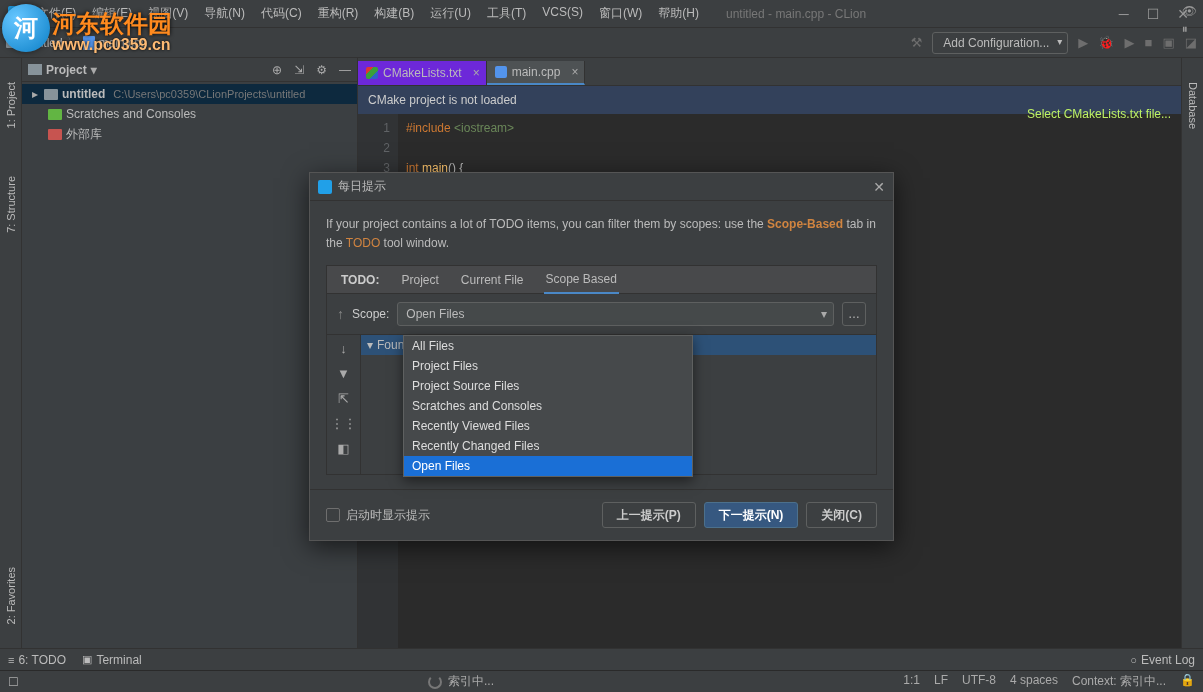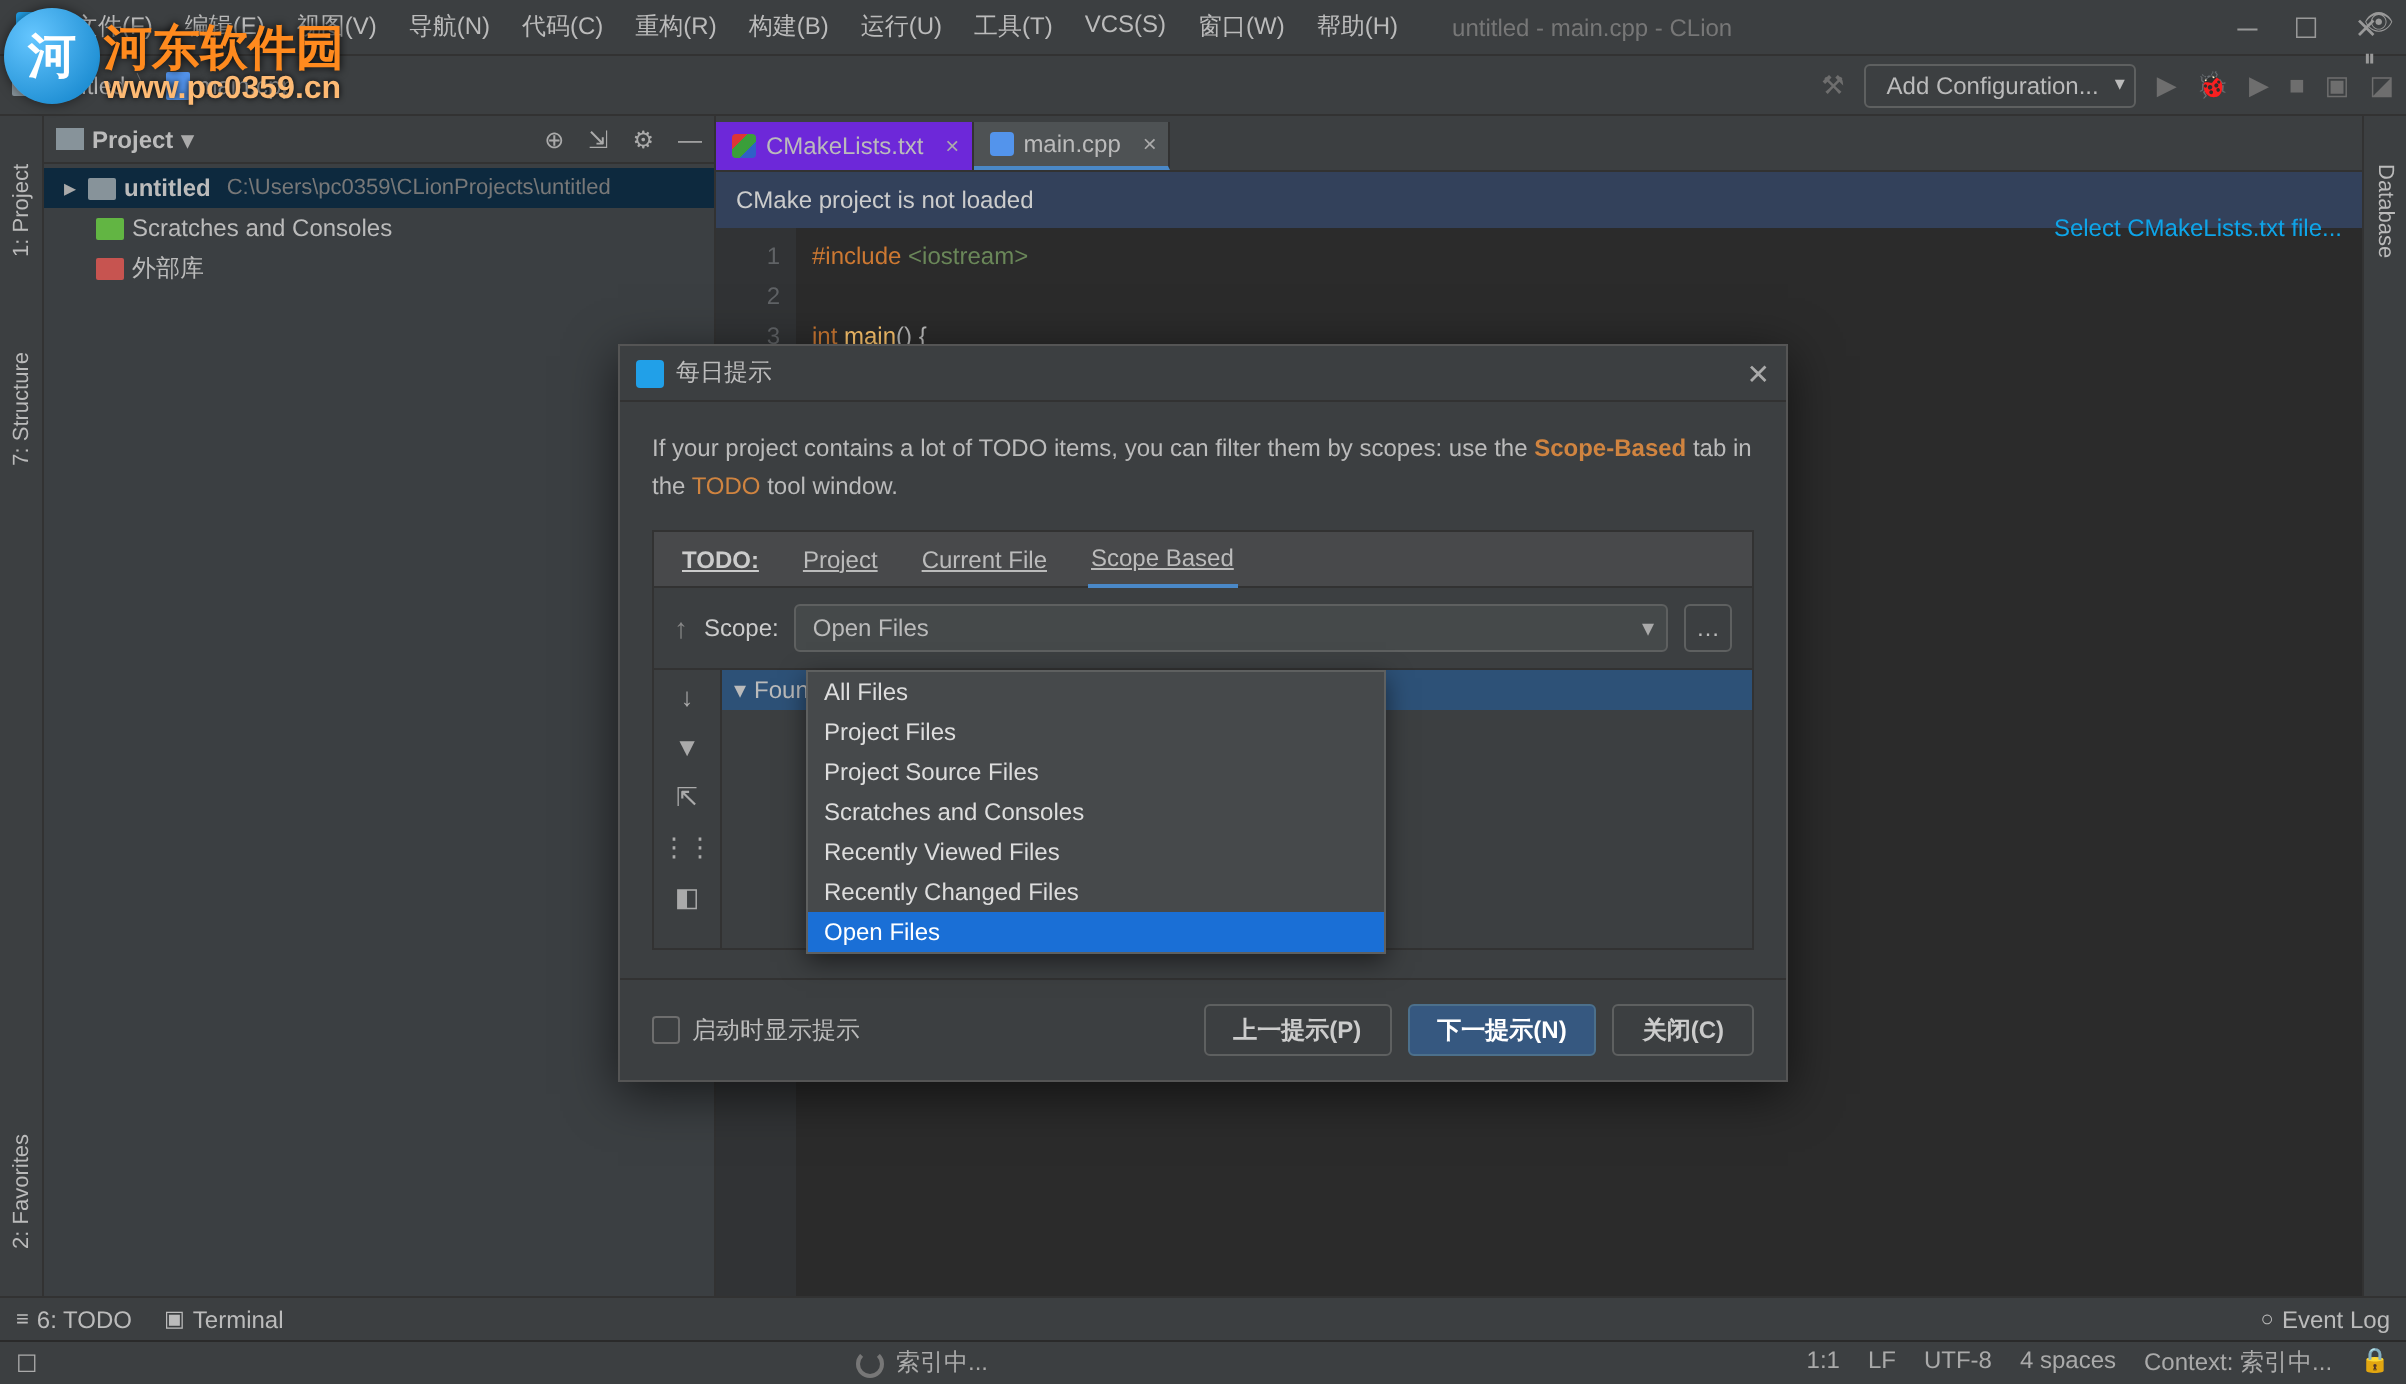--- a/index.html
+++ b/index.html
@@ -58,21 +58,21 @@
 
 .editor-area { flex: 1; display: flex; flex-direction: column; background: #2b2b2b; }
 .editor-tabs { height: 28px; background: #3c3f41; display: flex; align-items: flex-end; border-bottom: 1px solid #323232; }
 .etab { height: 24px; padding: 0 24px 0 8px; display: flex; align-items: center; gap: 5px; background: #6d28d9; color: #bbb; border-right: 1px solid #323232; position: relative; cursor: pointer; }
 .etab.active { background: #4e5254; border-bottom: 2px solid #4a88c7; }
 .etab .close { position: absolute; right: 6px; color: #aaa; font-size: 12px; cursor: pointer; }
 .etab .tab-ico { width: 12px; height: 12px; border-radius: 2px; }
 .etab .cmake-ico { background: linear-gradient(135deg,#de3535 33%,#3a9f3a 33% 66%,#3060c7 66%); }
 .etab .cpp-ico { background: #5394ec; }
 .notice-bar { height: 28px; background: #33415b; display: flex; align-items: center; padding: 0 10px; color: #ccc; }
-.notice-bar .link { margin-left: auto; color: #0ea5e9; cursor: pointer; margin-top: 28px; }
+.notice-bar .link { margin-left: auto; color: #bef264; cursor: pointer; margin-top: 28px; }
 .code-area { flex: 1; display: flex; font-family: Consolas, monospace; font-size: 13px; }
 .gutter-nums { width: 40px; text-align: right; color: #606366; background: #313335; padding: 4px 8px 0 0; line-height: 20px; }
 .code-lines { padding: 4px 8px; line-height: 20px; position: relative; }
 .code-lines .kw { color: #cc7832; }
 .code-lines .pp { color: #cc7832; }
 .code-lines .inc { color: #6a8759; }
 .code-lines .fn { color: #ffc66d; }
 .code-right-icons { position: absolute; top: 4px; right: 6px; color: #999; }
 .code-right-icons span { display: block; margin-bottom: 4px; cursor: pointer; }
 
@@ -89,21 +89,21 @@
 
 .dialog { position: absolute; top: 172px; left: 309px; width: 585px; background: #3c3f41; border: 1px solid #555; box-shadow: 0 6px 24px rgba(0,0,0,.6); z-index: 50; }
 .dlg-title { height: 28px; background: #3c3f41; display: flex; align-items: center; padding: 0 8px; border-bottom: 1px solid #323232; }
 .dlg-title .appicon { width: 14px; height: 14px; background: #21a0e8; border-radius: 2px; margin-right: 6px; }
 .dlg-title .x { margin-left: auto; color: #aaa; font-size: 14px; cursor: pointer; }
 .dlg-body { padding: 14px 16px; background: #3c3f41; }
 .tip-text { color: #bbb; line-height: 1.6; margin-bottom: 12px; }
 .tip-text .hl { color: #d08440; font-weight: bold; }
 .tip-text .hl2 { color: #d08440; }
 .todo-tabs { background: #48494b; height: 28px; display: flex; align-items: center; gap: 18px; padding: 0 12px; border: 1px solid #323232; border-bottom: none; }
-.todo-tabs .tt { cursor: pointer; padding: 6px 2px; text-decoration: underline; }
+.todo-tabs .tt { cursor: pointer; padding: 6px 2px; }
 .todo-tabs .tt.label { color: #ccc; font-weight: bold; }
 .todo-tabs .tt.active { border-bottom: 2px solid #4a88c7; }
 .scope-row { background: #3c3f41; border: 1px solid #323232; padding: 8px 10px; display: flex; align-items: center; gap: 8px; }
 .scope-row .up { color: #888; font-size: 14px; }
 .scope-label { color: #ccc; }
 .scope-select { flex: 1; border: 1px solid #5e6060; border-radius: 3px; height: 24px; display: flex; align-items: center; padding: 0 20px 0 8px; position: relative; background: #45494a; cursor: pointer; }
 .scope-select::after { content: "▾"; position: absolute; right: 6px; color: #aaa; }
 .scope-btn { width: 24px; height: 24px; border: 1px solid #5e6060; border-radius: 3px; display: flex; align-items: center; justify-content: center; cursor: pointer; }
 .found-area { background: #3c3f41; border: 1px solid #323232; border-top: none; height: 140px; display: flex; }
 .fa-icons { width: 34px; background: #3c3f41; border-right: 1px solid #323232; display: flex; flex-direction: column; align-items: center; gap: 10px; padding-top: 6px; color: #aaa; }

